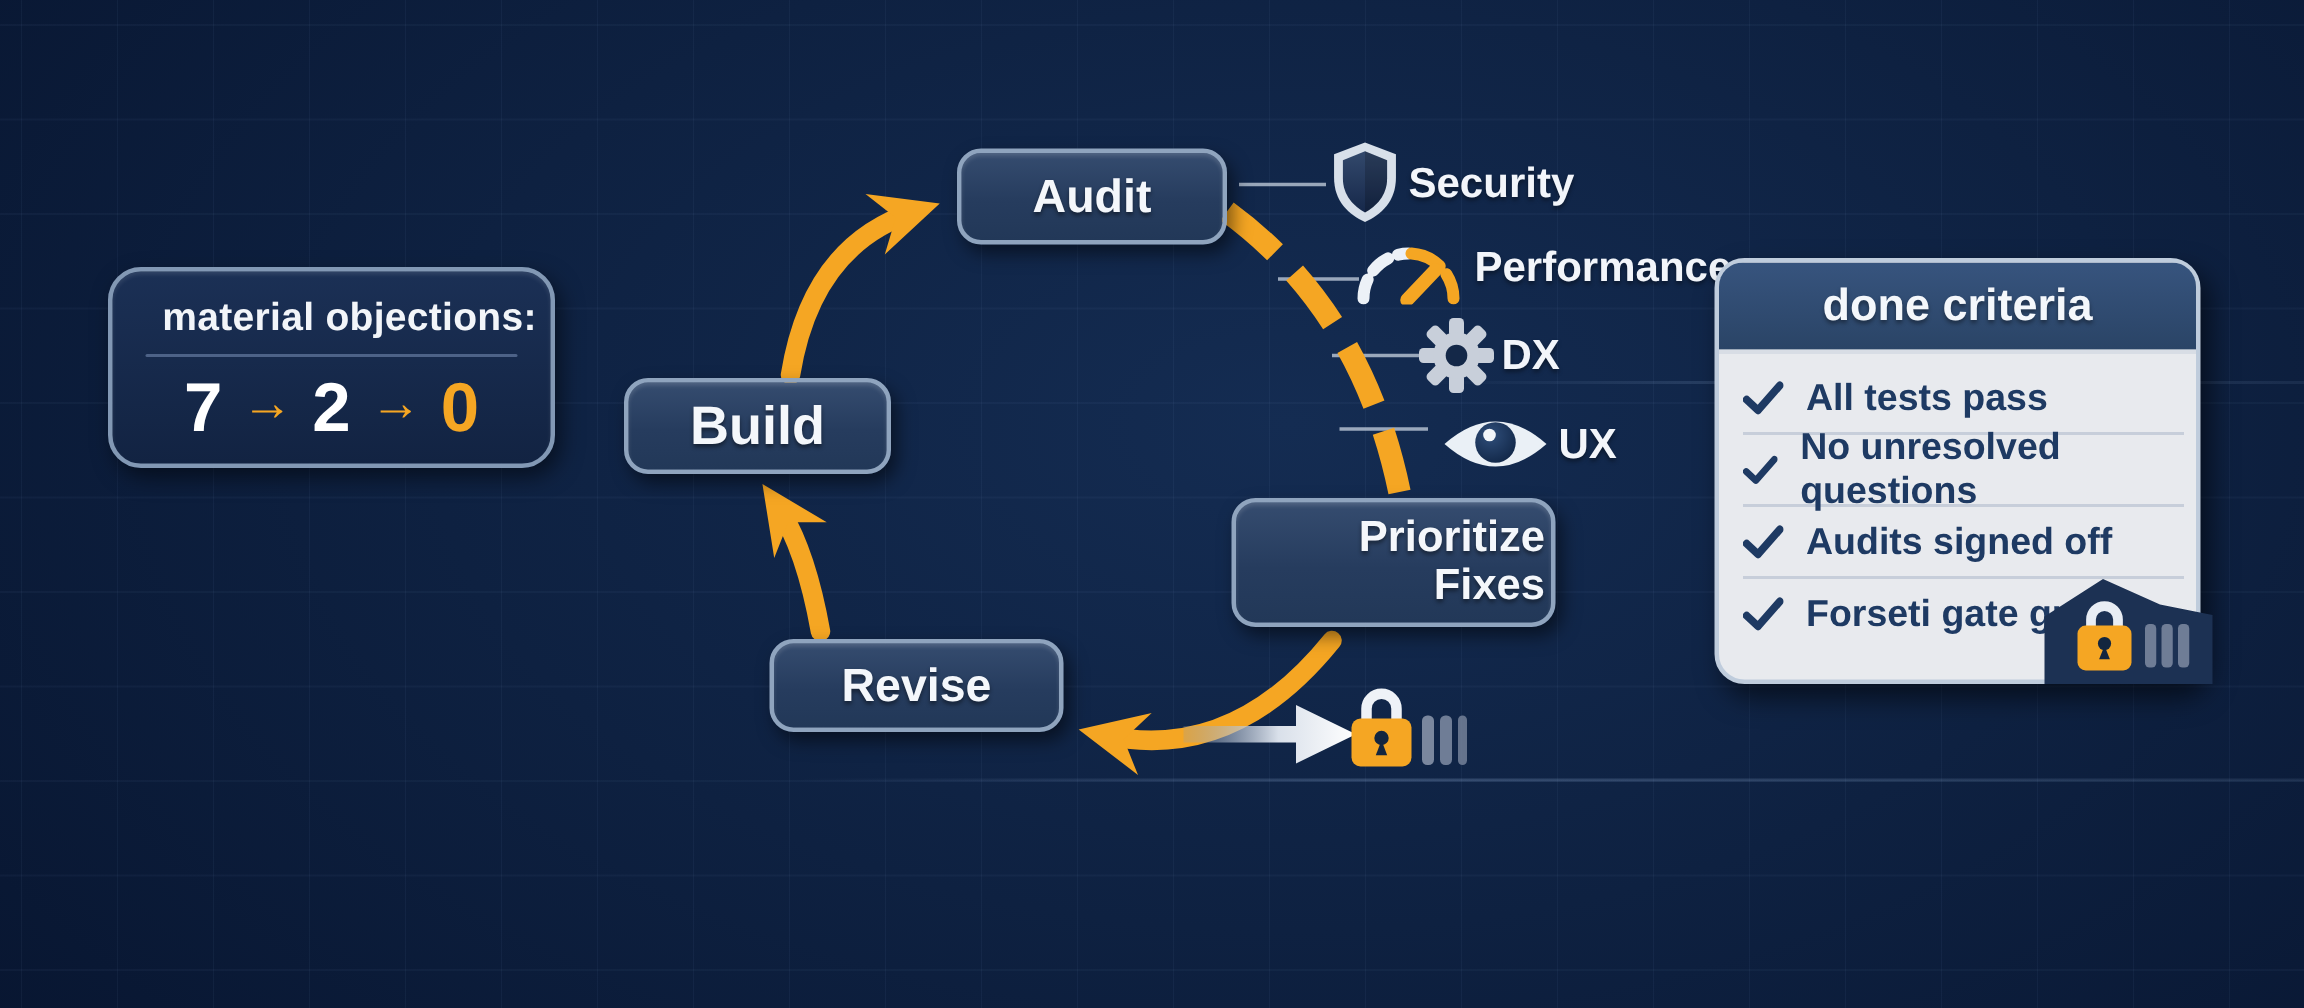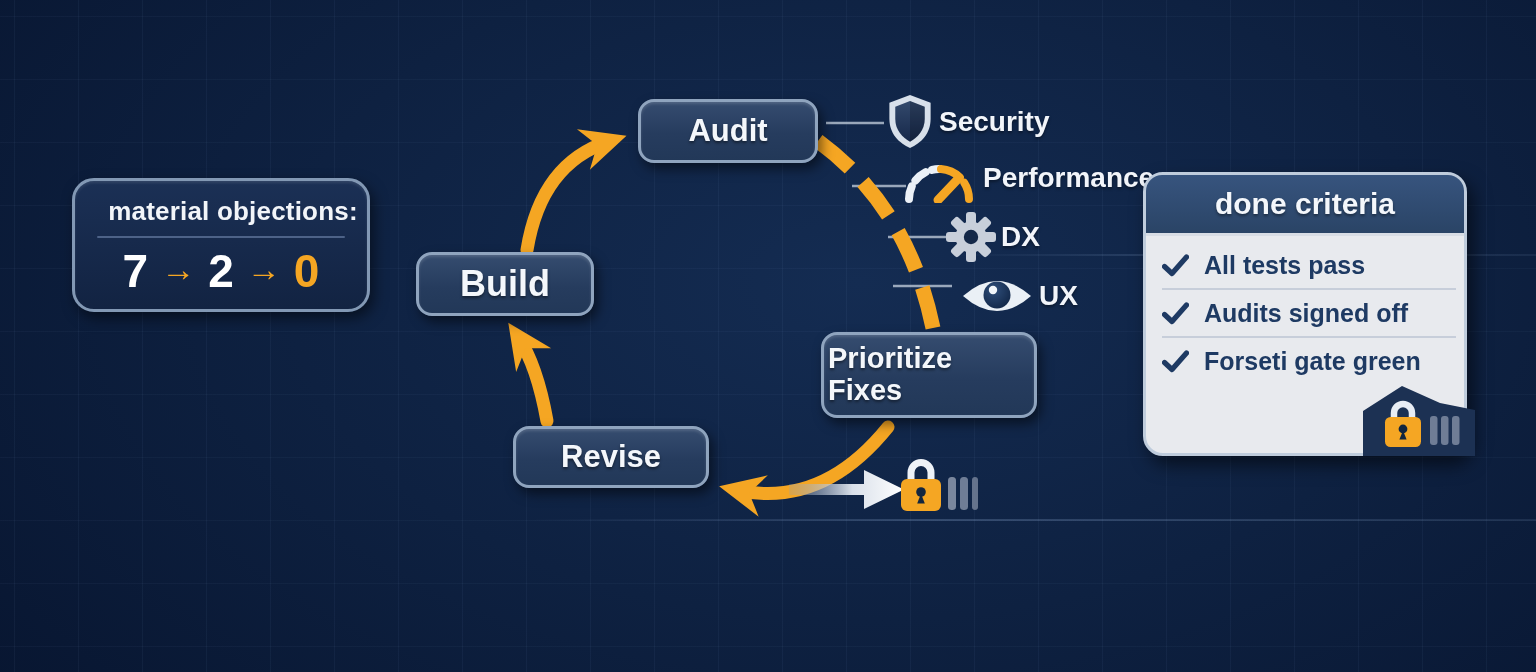--- a/index.html
+++ b/index.html
@@ -18,21 +18,21 @@
     background-position:14px 0,0 16px;
   }
   .glowline{position:absolute;height:2px;background:linear-gradient(90deg,rgba(170,200,240,0) 0%,rgba(170,200,240,0.22) 40%,rgba(170,200,240,0.10) 100%);z-index:0;}
   #glow1{left:530px;top:519px;width:1006px;}
   #glow2{left:950px;top:254px;width:586px;height:2px;opacity:.8;}
   svg.layer{position:absolute;left:0;top:0;z-index:1;}
 
   
   .stage-box{
     position:absolute;z-index:2;display:flex;align-items:center;justify-content:center;
-    text-align:left;color:#F4F7FB;border:3px solid #8FA4BE;border-radius:16px;
+    text-align:right;color:#F4F7FB;border:3px solid #8FA4BE;border-radius:16px;
     background:linear-gradient(180deg,#354C6F 0%,#263C5E 55%,#223858 100%);
     box-shadow:4px 6px 12px rgba(0,0,0,.5), inset 0 2px 3px rgba(255,255,255,.14);
     text-shadow:0 2px 3px rgba(0,0,0,.45);
   }
   #box-build{left:416px;top:252px;width:172px;height:58px;font-size:36px;}
   #box-audit{left:638px;top:99px;width:174px;height:58px;font-size:31px;}
   #box-prioritize{left:821px;top:332px;width:202px;height:80px;font-size:29px;line-height:1.1;padding:0 4px;}
   #box-revise{left:513px;top:426px;width:190px;height:56px;font-size:31px;}
 
   
@@ -201,20 +201,26 @@
       <div class="done-item">
         <svg width="27" height="23" viewBox="0 0 27 23">
           <polyline points="2.5,12.5 10,19.5 24.5,3" fill="none" stroke="#1E3A63" stroke-width="5.2" stroke-linecap="round" stroke-linejoin="round"></polyline>
         </svg>
         <span class="done-item-label">All tests pass</span>
       </div>
       <div class="done-item">
         <svg width="27" height="23" viewBox="0 0 27 23">
           <polyline points="2.5,12.5 10,19.5 24.5,3" fill="none" stroke="#1E3A63" stroke-width="5.2" stroke-linecap="round" stroke-linejoin="round"></polyline>
         </svg>
+        <span class="done-item-label">No unresolved questions</span>
+      </div>
+      <div class="done-item">
+        <svg width="27" height="23" viewBox="0 0 27 23">
+          <polyline points="2.5,12.5 10,19.5 24.5,3" fill="none" stroke="#1E3A63" stroke-width="5.2" stroke-linecap="round" stroke-linejoin="round"></polyline>
+        </svg>
         <span class="done-item-label">Audits signed off</span>
       </div>
       <div class="done-item">
         <svg width="27" height="23" viewBox="0 0 27 23">
           <polyline points="2.5,12.5 10,19.5 24.5,3" fill="none" stroke="#1E3A63" stroke-width="5.2" stroke-linecap="round" stroke-linejoin="round"></polyline>
         </svg>
         <span class="done-item-label">Forseti gate green</span>
       </div>
     </div>
     <svg class="corner-ornament" viewBox="0 0 118 76">

